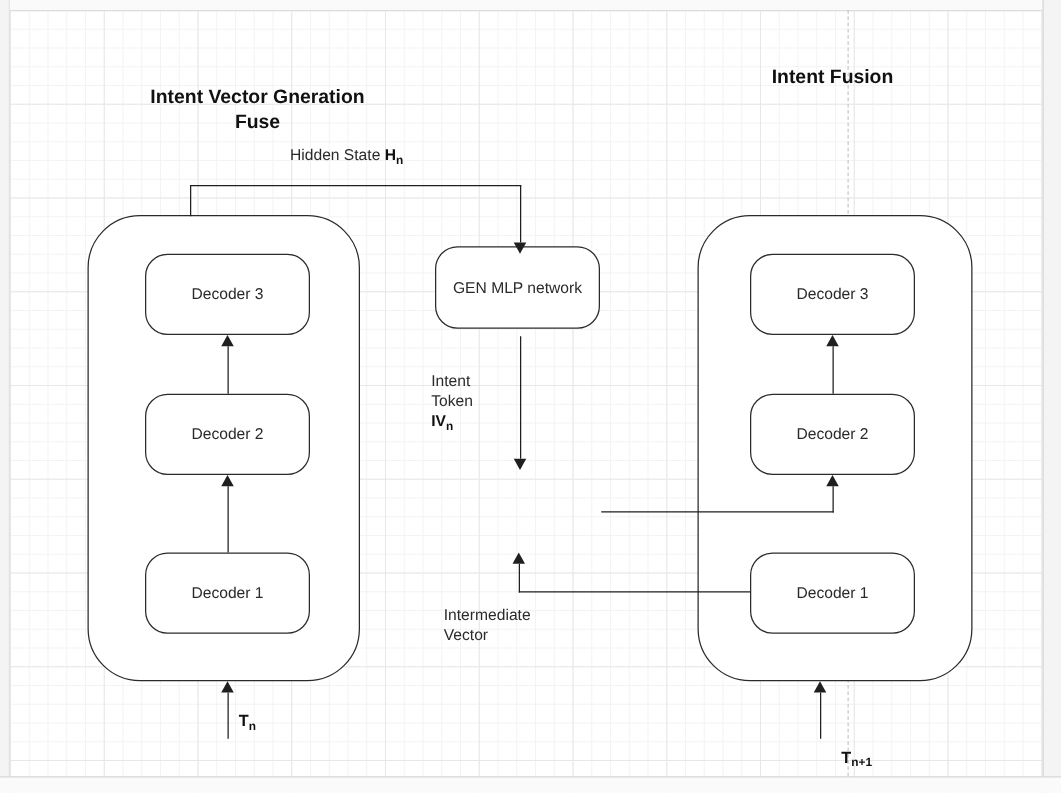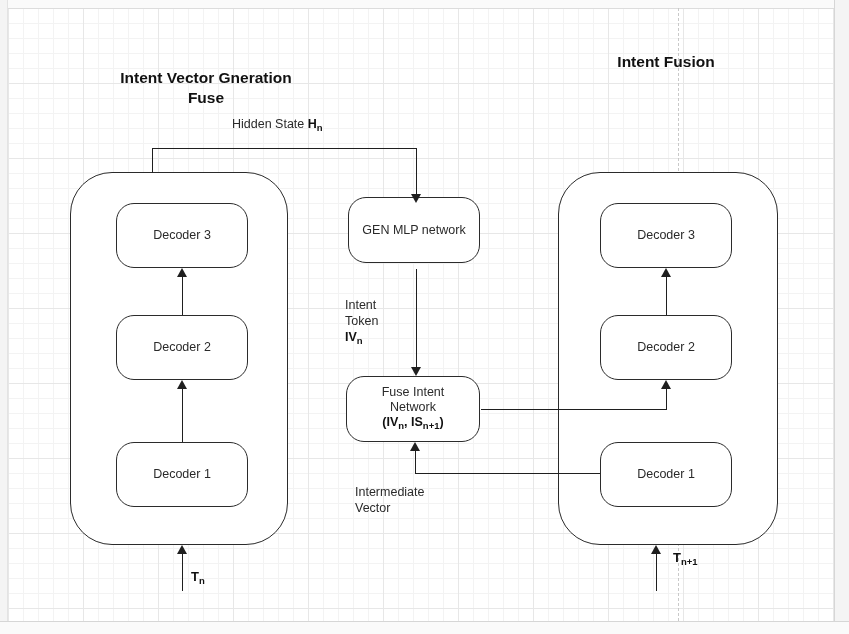--- a/index.html
+++ b/index.html
@@ -115,38 +115,31 @@
   <div class="node" style="left:600px;top:315px;width:130px;height:63px;">
     <span>Decoder 2</span>
   </div>
   <div class="node" style="left:600px;top:442px;width:130px;height:63px;">
     <span>Decoder 1</span>
   </div>
 
   <div class="node" style="left:348px;top:197px;width:130px;height:64px;">
     <span>GEN MLP network</span>
   </div>
-  <div class="node" style="left:346px;top:376px;width:132px;height:64px;">
-    <div>
-      <div>Fuse Intent</div>
-      <div>Network</div>
-      <div><span class="b">(IV</span><span class="sub">n</span><span class="b">, IS</span><span class="sub">n+1</span><span class="b">)</span></div>
-    </div>
-  </div>
 
   <div class="lbl" style="left:232px;top:116px;width:150px;"><span>Hidden State </span><span class="b">H</span><span class="sub">n</span></div>
 
   <div class="lbl" style="left:345px;top:297px;width:80px;">
     <div>Intent</div>
     <div>Token</div>
     <div><span class="b">IV</span><span class="sub">n</span></div>
   </div>
 
   <div class="lbl" style="left:355px;top:484px;width:120px;">
     <div>Intermediate</div>
     <div>Vector</div>
   </div>
 
   <div class="io-lbl" style="left:191px;top:569px;"><span>T</span><span class="sub">n</span></div>
 
-  <div class="io-lbl" style="left:673px;top:550px;"><span>T</span><span class="sub">n+1</span></div>
+  <div class="io-lbl" style="left:673px;top:598px;"><span>T</span><span class="sub">n+1</span></div>
 
 </div>
 
 </body></html>

